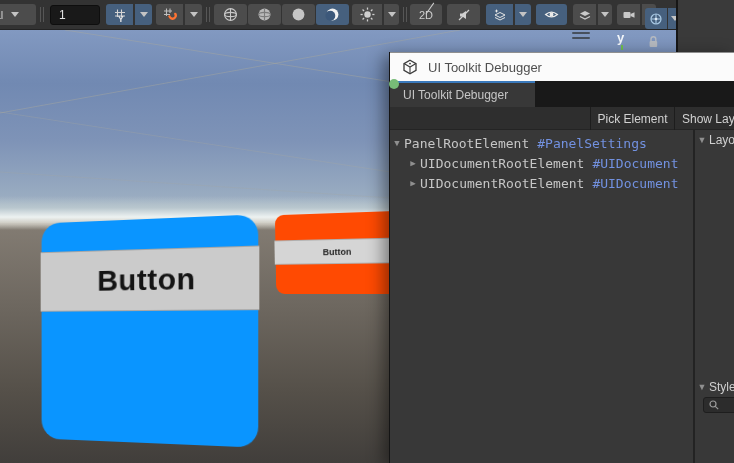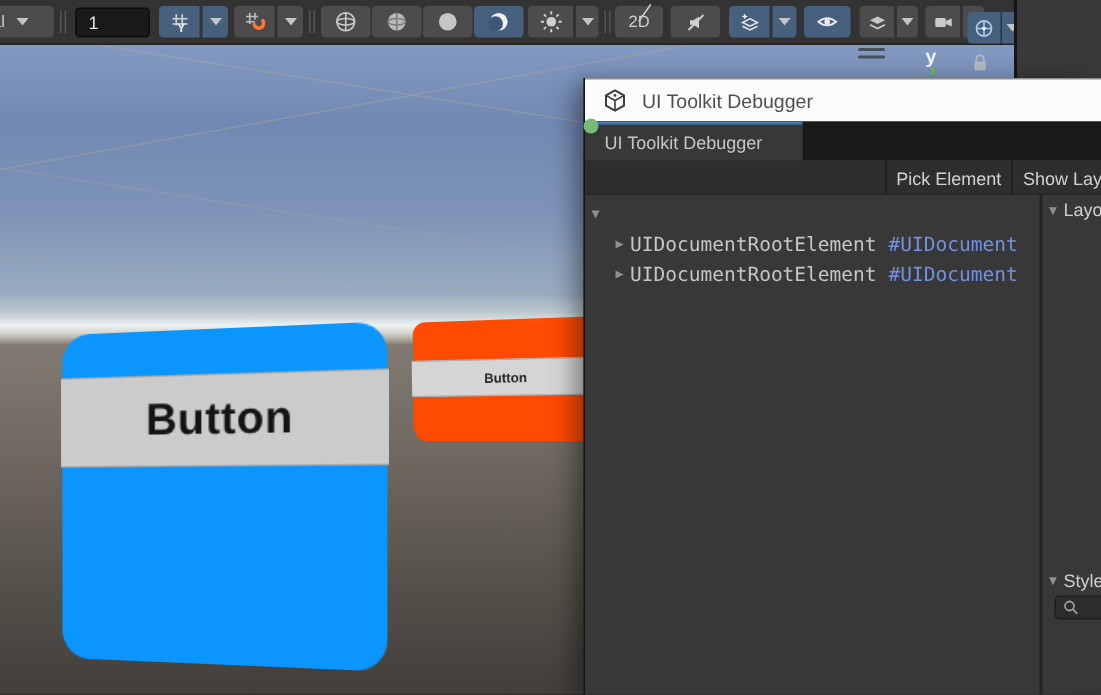--- a/index.html
+++ b/index.html
@@ -314,20 +314,22 @@
       <div class="dtb-sep" style="left:284px;"></div>
       <div class="dtb-btn" style="left:286px;width:110px;justify-content:flex-start;padding-left:6px;">
         <span>Show Layout</span>
       </div>
     </div>
 
     <div class="dbg-body">
       <div class="tree">
         <div class="trow" style="top:3px;">
           <span class="exp">▼</span>
+          <span class="nm">PanelRootElement</span>
+          <span class="id">#PanelSettings</span>
         </div>
         <div class="trow" style="top:23px;padding-left:16px;">
           <span class="exp">▶</span>
           <span class="nm">UIDocumentRootElement</span>
           <span class="id">#UIDocument</span>
         </div>
         <div class="trow" style="top:43px;padding-left:16px;">
           <span class="exp">▶</span>
           <span class="nm">UIDocumentRootElement</span>
           <span class="id">#UIDocument</span>

